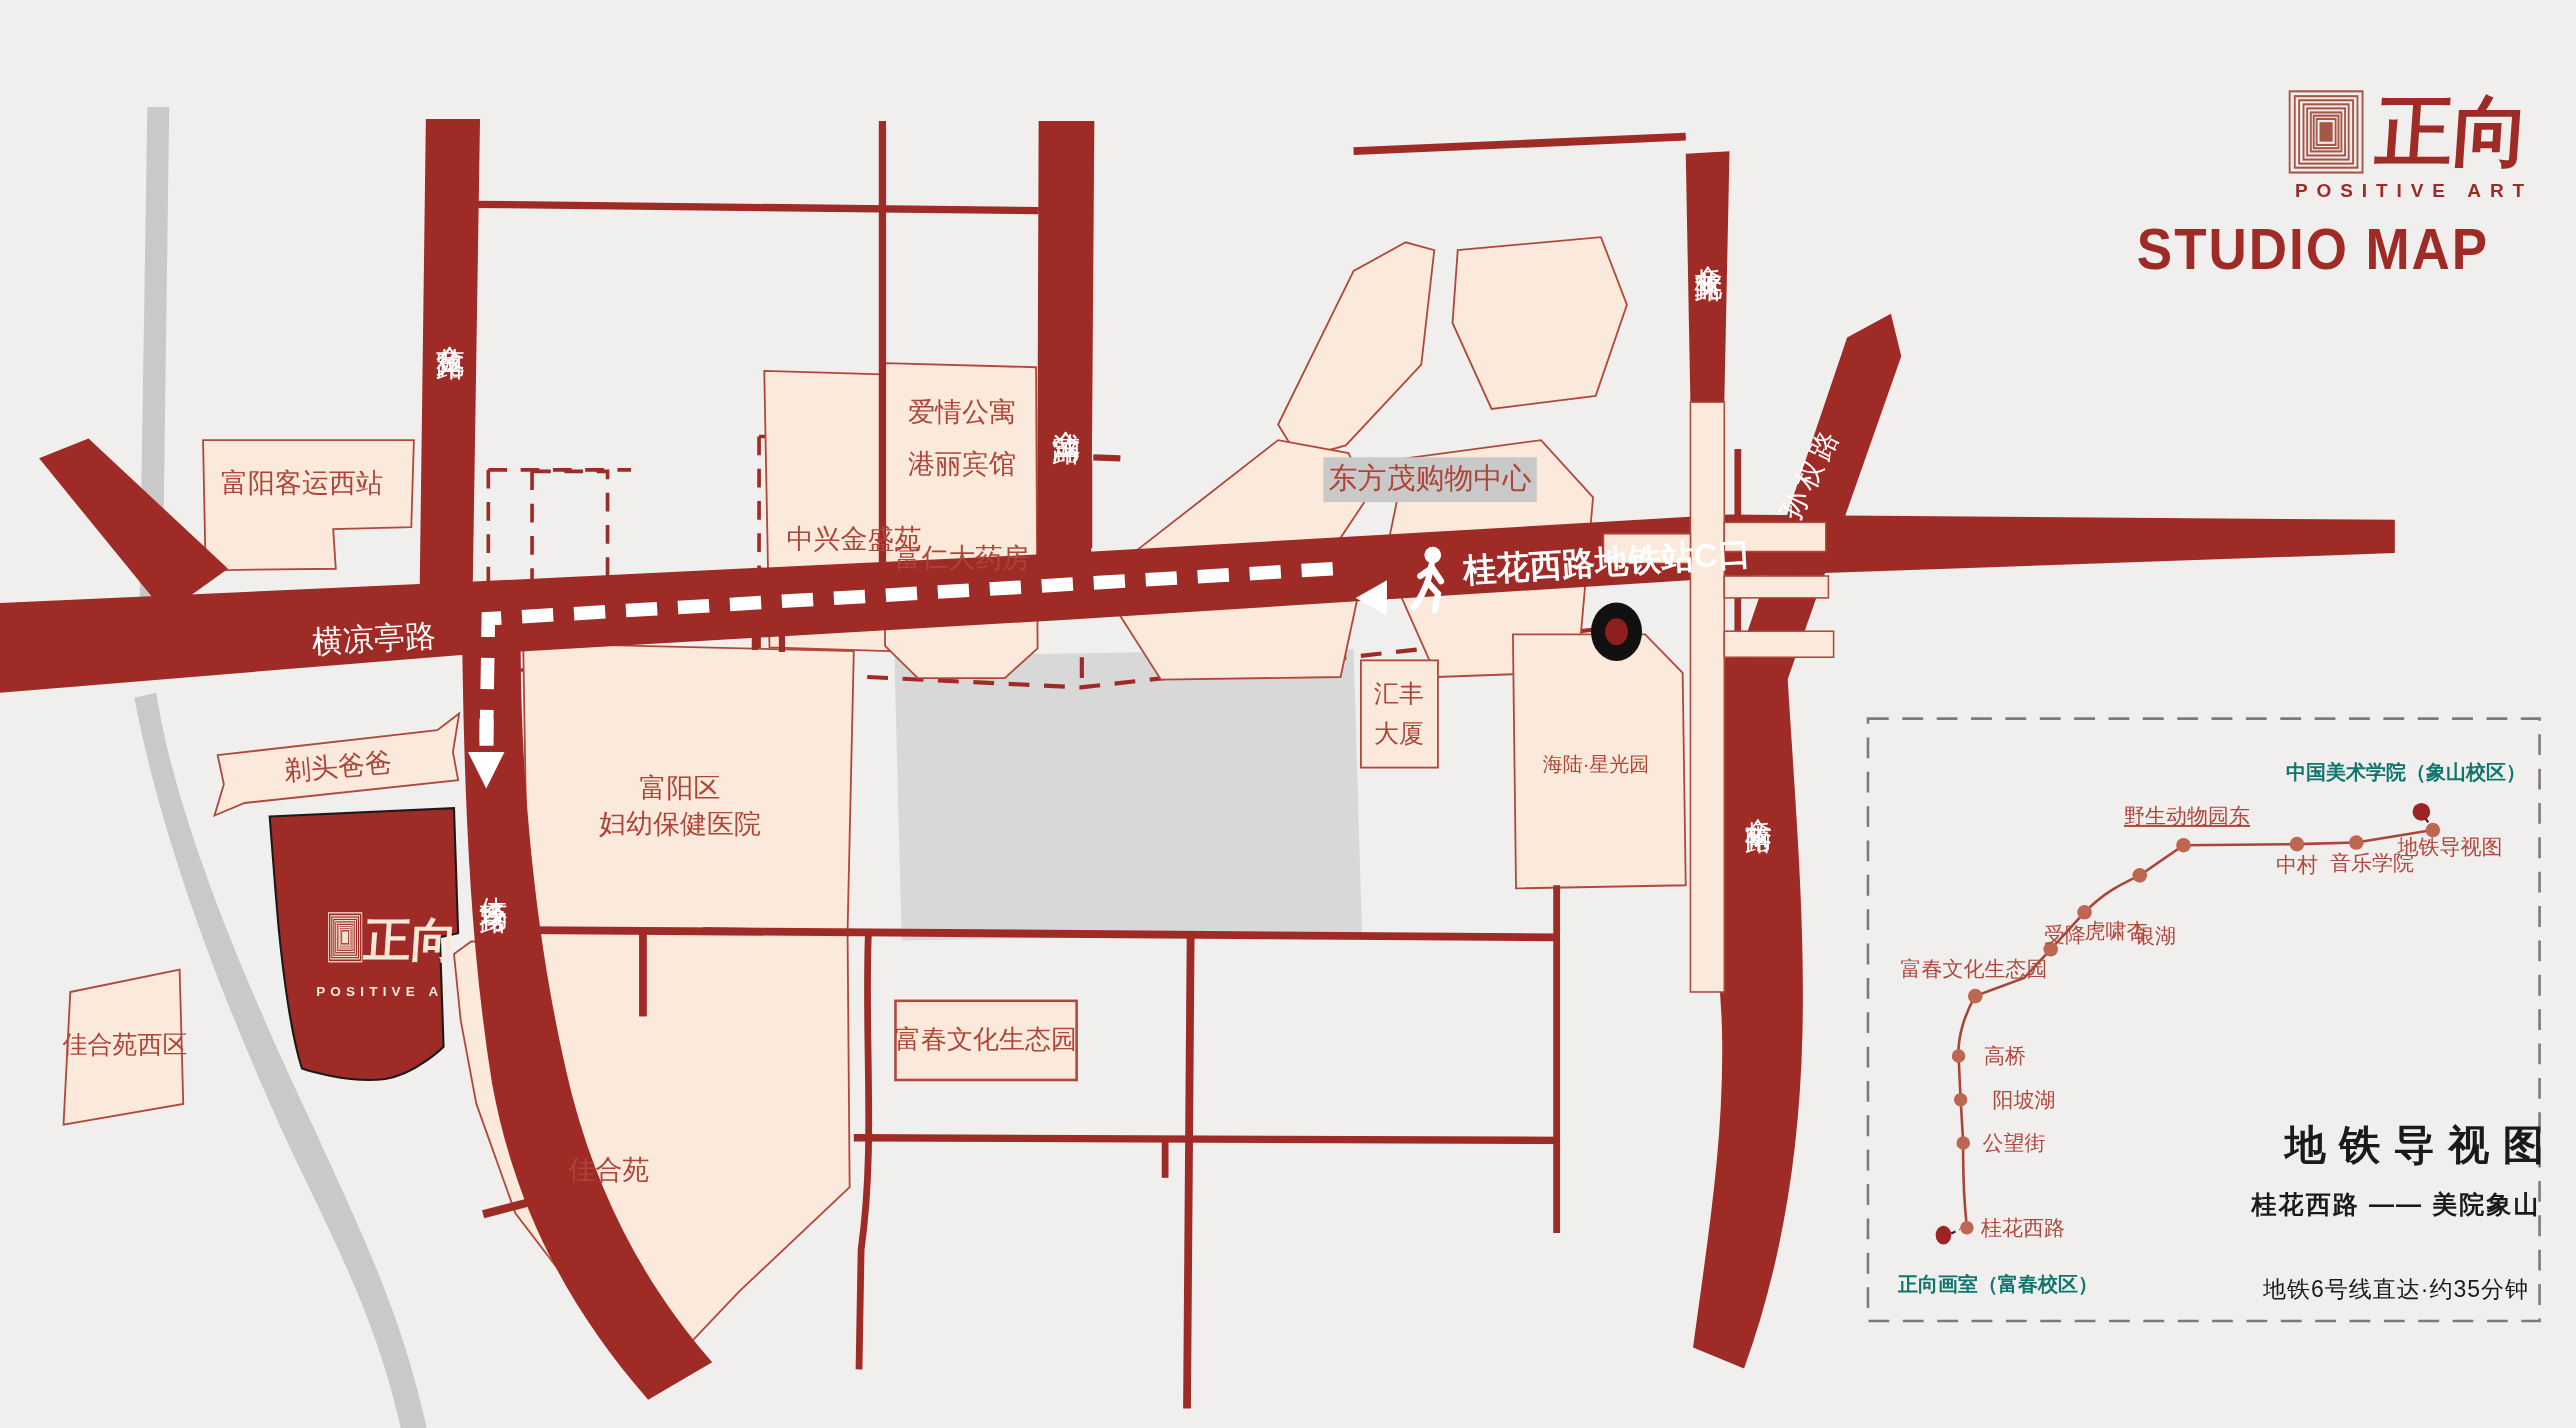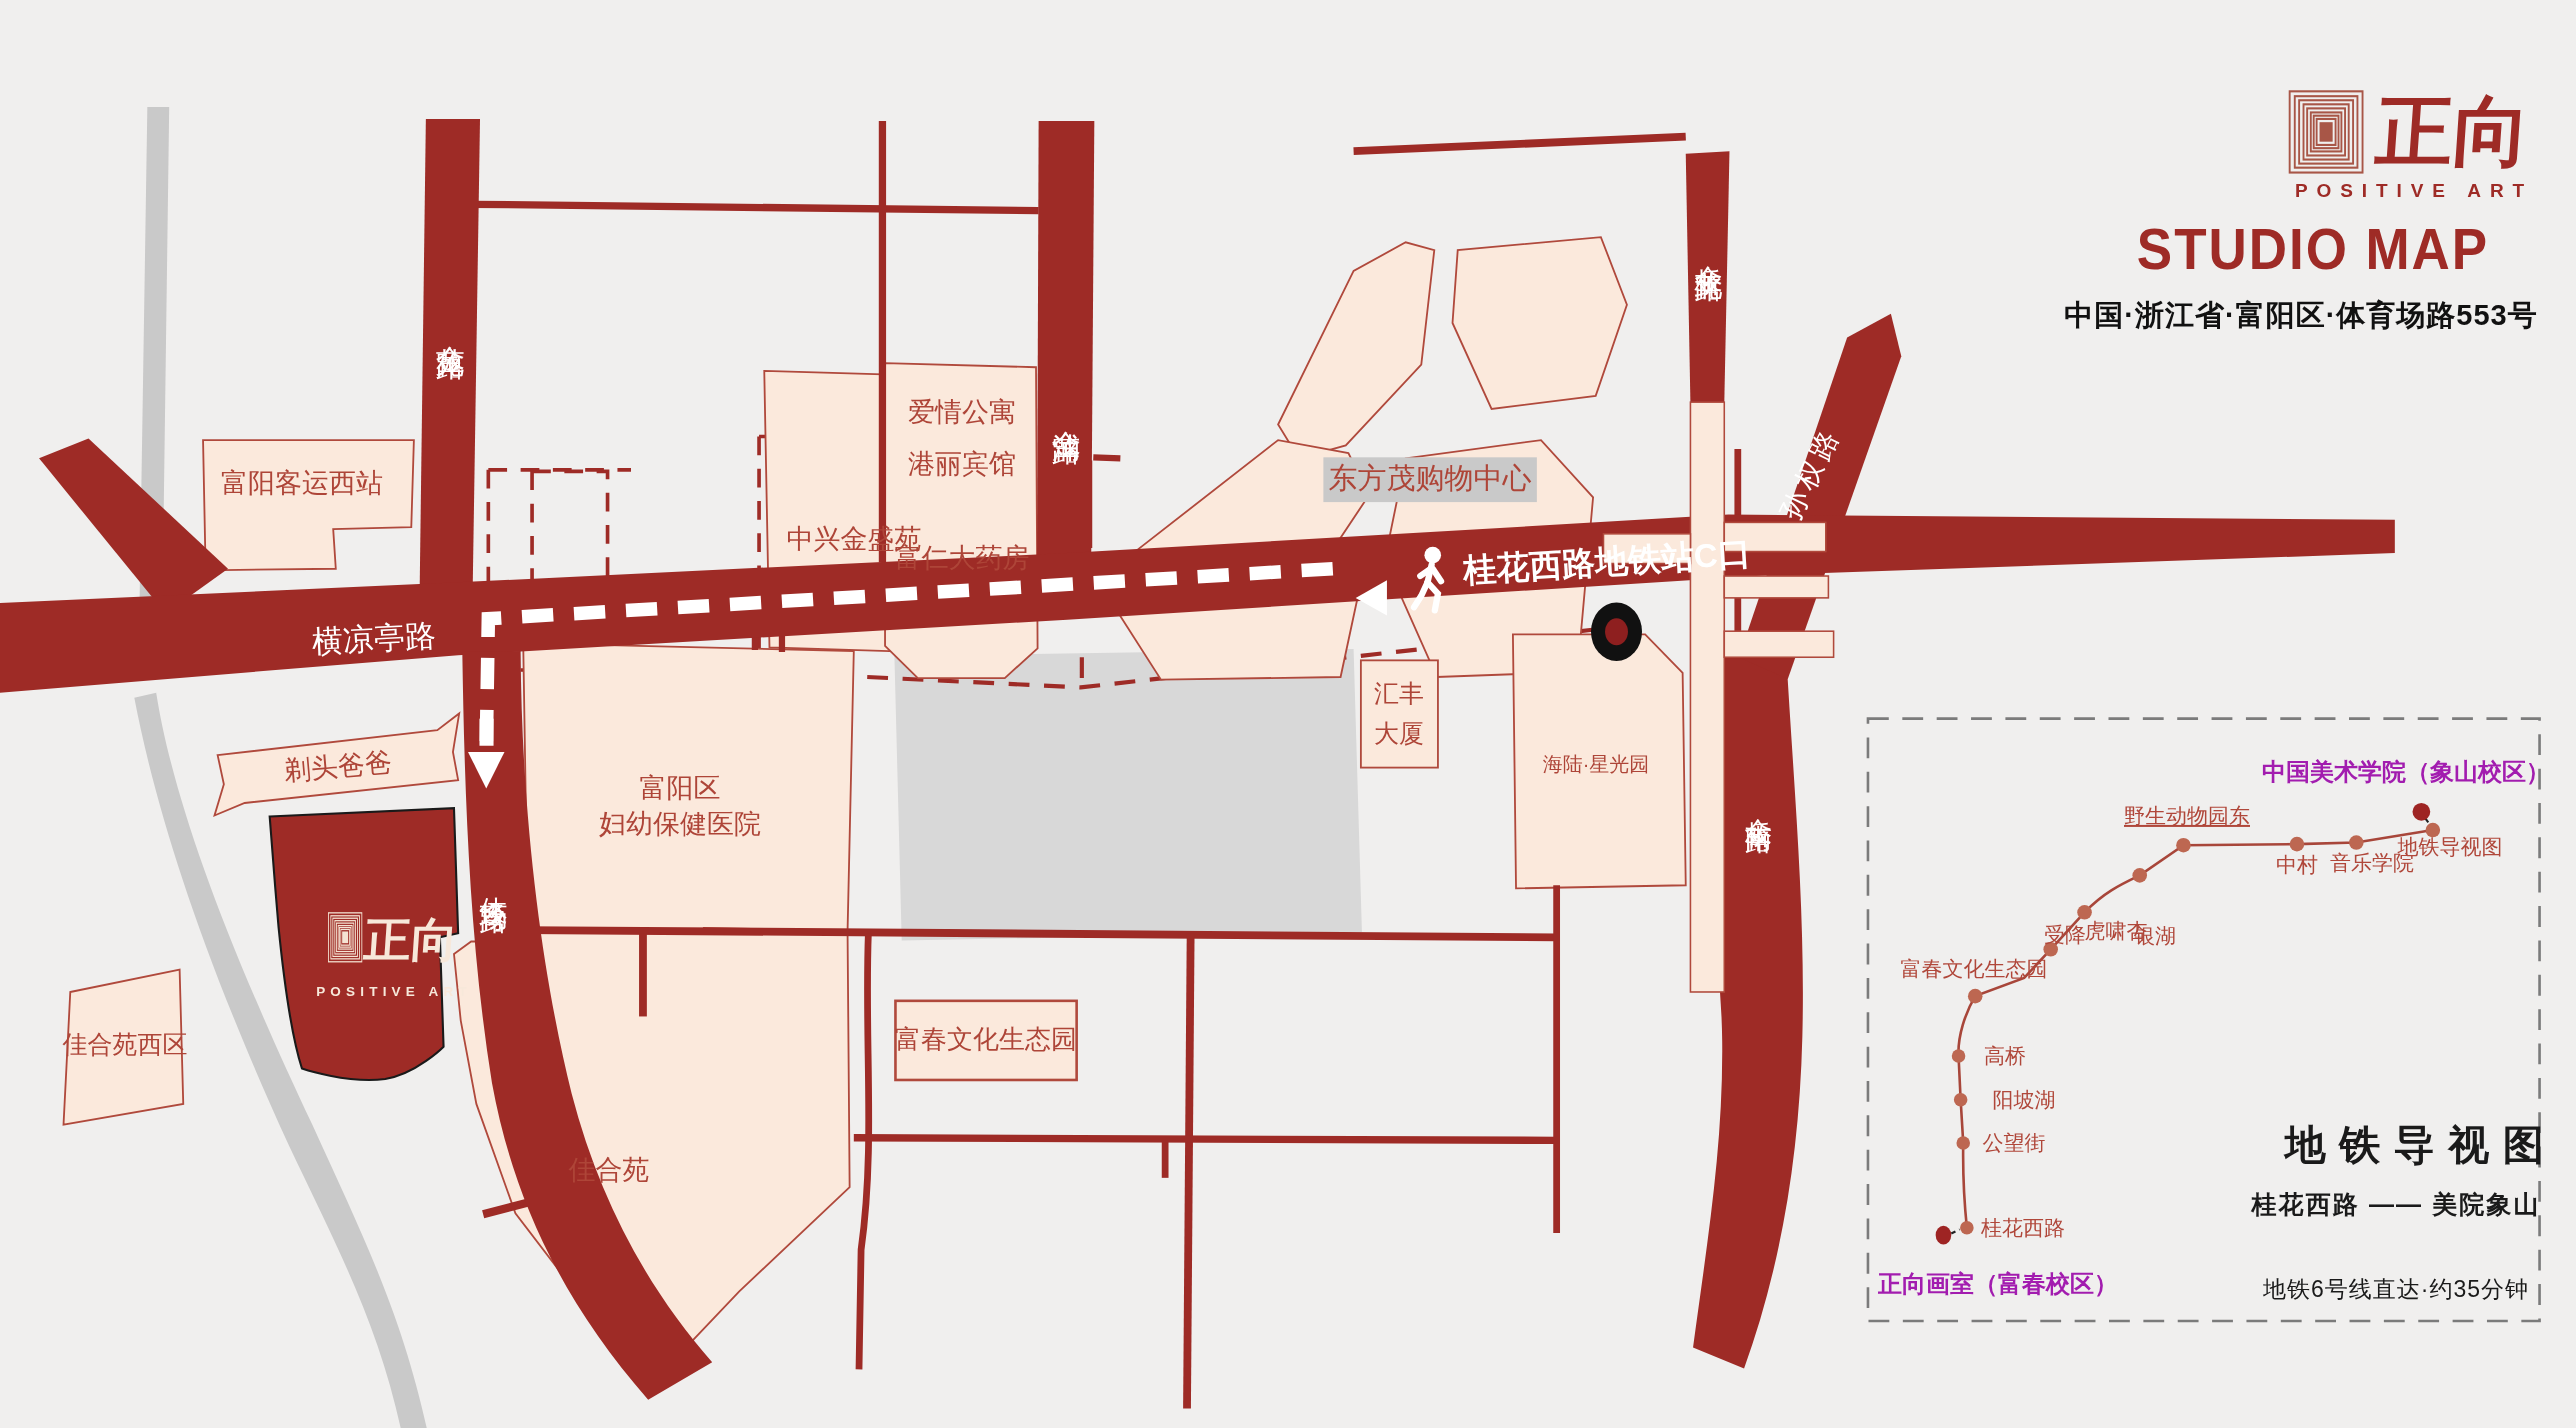--- a/index.html
+++ b/index.html
@@ -19,21 +19,21 @@
   .map-title{font-size:57px;font-weight:bold;letter-spacing:2.1px;color:#9e2b26;transform:translate(-50%,-50%) scaleX(.93);}
   .addr{font-size:29px;font-weight:bold;color:#111;letter-spacing:1px;}
   
   .st-cn{font-size:47px;font-weight:bold;color:#f7e8da;transform:translate(-50%,-50%) skewX(-4deg);}
   .st-en{font-size:13.5px;font-weight:bold;letter-spacing:5.2px;color:#f7e8da;}
   
   .exit{font-size:33px;font-weight:bold;color:#fff;transform:translate(-50%,-50%) rotate(-3.5deg);}
   .hlt{font-size:31px;color:#fff;transform:translate(-50%,-50%) rotate(-3deg);}
   
   .m-sta{font-size:21px;color:#b0473a;}
-  .m-end{font-size:24px;font-weight:bold;color:#a21caf;}
+  .m-end{font-size:20px;font-weight:bold;color:#0f766e;font-family:Liberation Serif, serif;}
   .m-title{font-size:41px;font-weight:bold;color:#1a1a1a;letter-spacing:13.5px;}
   .m-route{font-size:25px;font-weight:bold;color:#1a1a1a;letter-spacing:2.1px;}
   .m-note{font-size:23px;color:#1a1a1a;letter-spacing:1px;}
   .twoline{line-height:1.45;}
 </style>
 </head>
 <body>
 
 <div id="stage">
 
@@ -173,21 +173,20 @@
     <g fill="#9e2423">
       <ellipse cx="3733" cy="2372" rx="15" ry="18"></ellipse>
       <circle cx="4651" cy="1559" r="17"></circle>
     </g>
   </g>
 </svg>
 
 <div class="lbl brand-cn" style="left:2453px;top:131px;">正向</div>
 <div class="lbl brand-en" style="left:2414px;top:191px;">POSITIVE ART</div>
 <div class="lbl map-title" style="left:2313px;top:250px;">STUDIO MAP</div>
-<div class="lbl addr" style="left:2301px;top:316px;">中国·浙江省·富阳区·体育场路553号</div>
 
 <div class="lbl vert white roadlbl" style="left:450px;top:327px;">金苑路</div>
 <div class="lbl vert white roadlbl" style="left:1066px;top:412px;">金浦路</div>
 <div class="lbl vert white" style="left:1708px;top:249px;font-size:28px;">金桥北路</div>
 <div class="lbl vert white" style="left:1758px;top:803px;font-size:27px;">金桥南路</div>
 <div class="lbl white" style="left:1811px;top:473px;font-size:28px;letter-spacing:5.2px;transform:translate(-50%,-50%) rotate(-64deg);">孙权路</div>
 <div class="lbl hlt" style="left:374px;top:639px;">横凉亭路</div>
 <div class="lbl vert white" style="left:493px;top:881px;font-size:28px;">体育场路</div>
 <div class="lbl exit" style="left:1607px;top:562px;">桂花西路地铁站C口</div>
 

